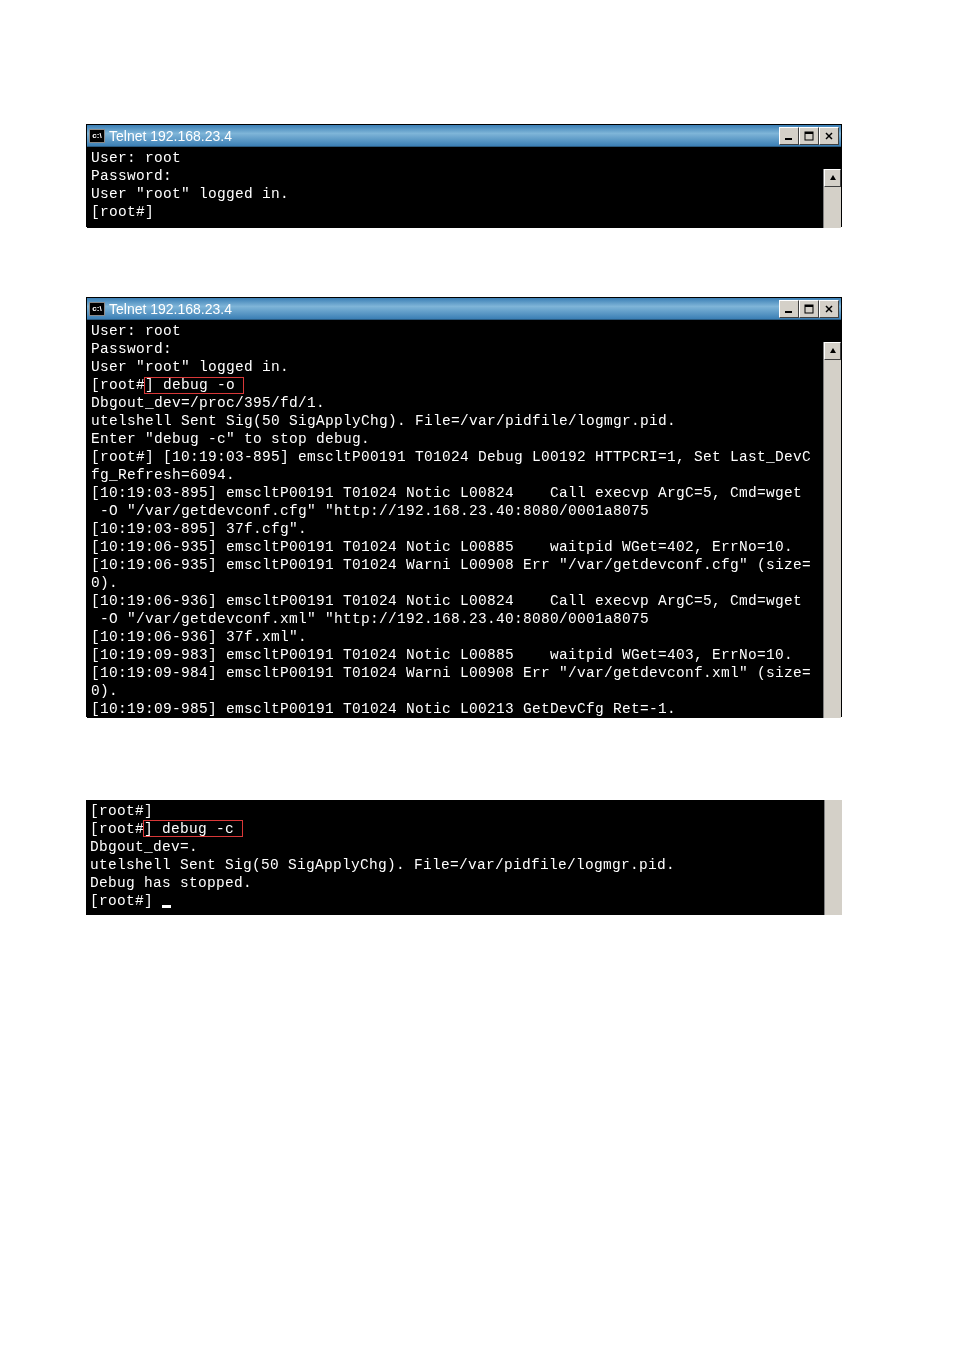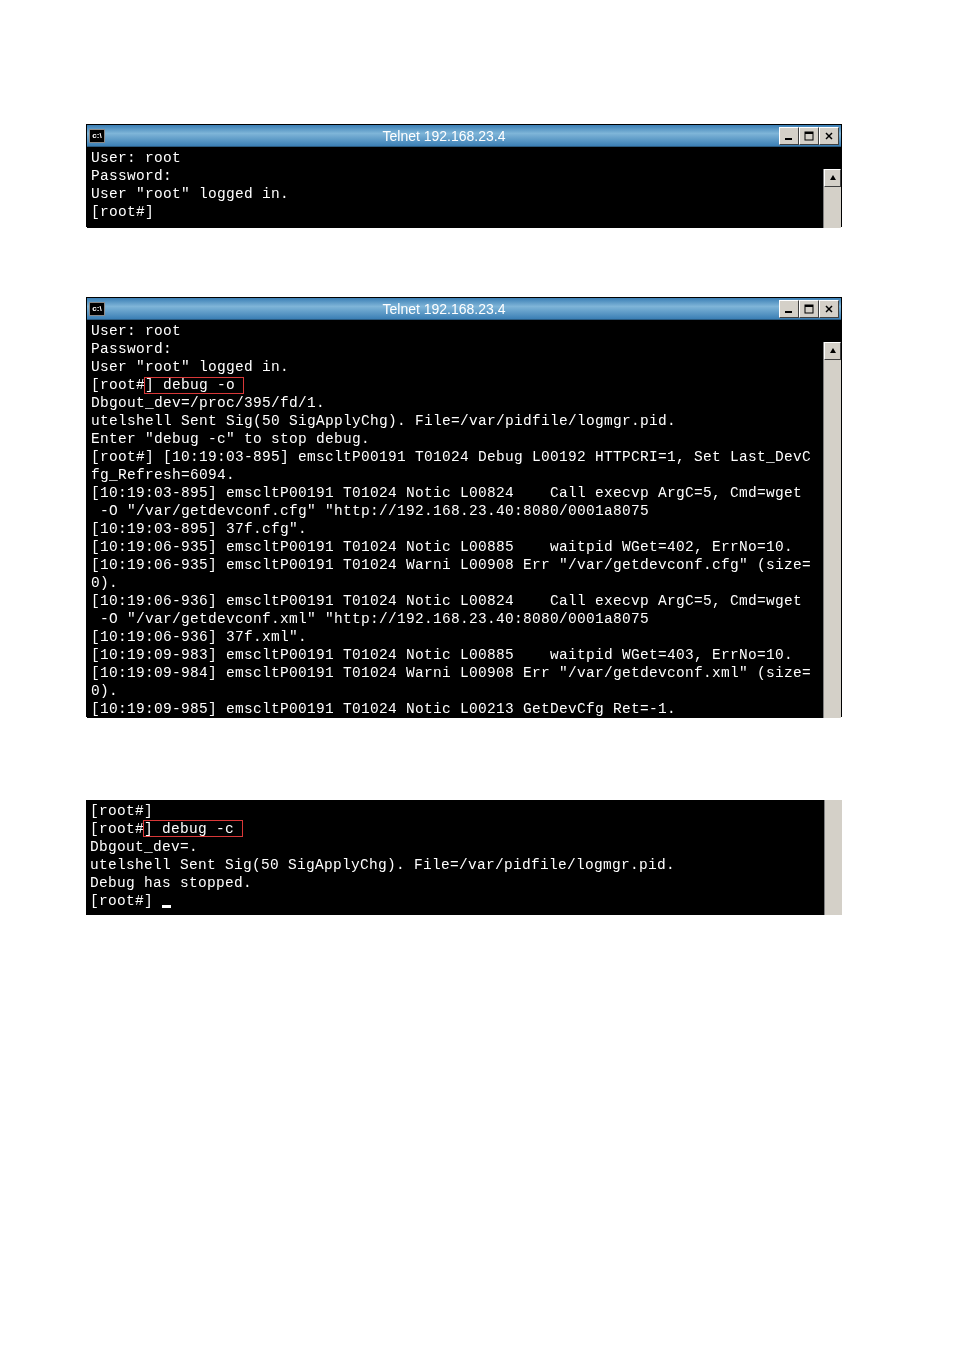--- a/index.html
+++ b/index.html
@@ -36,21 +36,20 @@
     font-family: Arial, sans-serif;
     font-weight: bold;
     border: 1px solid #888;
   }
   .titlebar-text {
     color: #fff;
     font-family: Tahoma, Arial, sans-serif;
     font-size: 14px;
     flex: 1;
     white-space: nowrap;
-    text-align: center;
   }
   .winbtns {
     display: flex;
     gap: 0;
   }
   .winbtn {
     width: 20px;
     height: 18px;
     background: #d4d0c8;
     border: 1px solid #fff;

